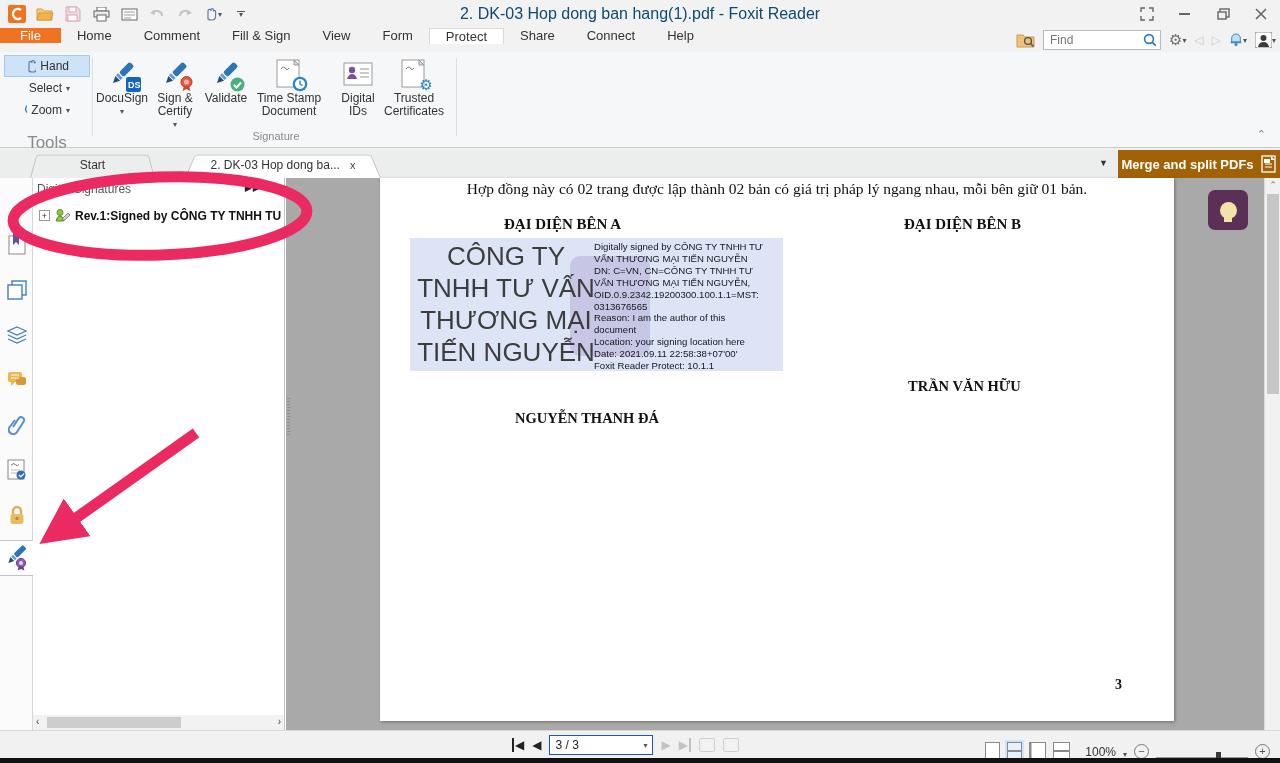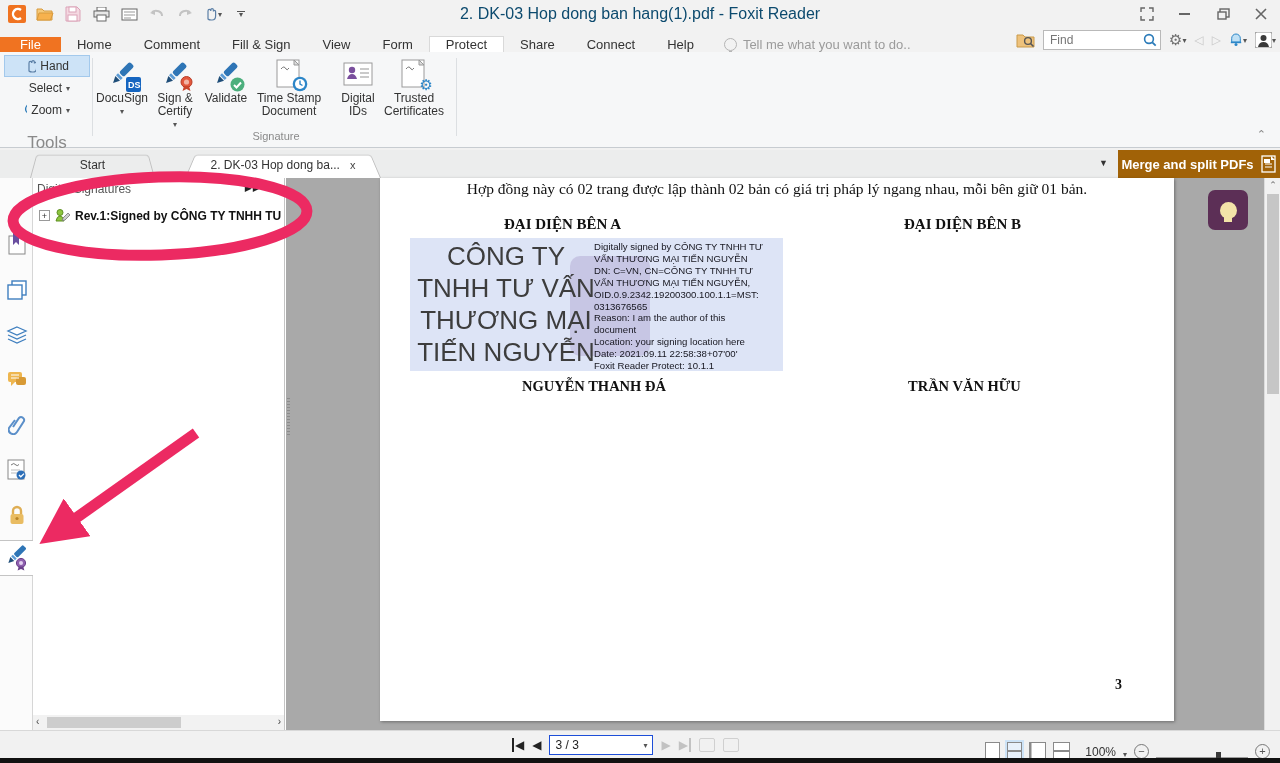--- a/index.html
+++ b/index.html
@@ -9,21 +9,21 @@
 
   
   #titlebar { position:absolute; left:0; top:0; width:1280px; height:28px; background:#f2f2f2; display:flex; align-items:center; }
   .qat { display:flex; align-items:center; gap:6px; padding-left:6px; }
   .qat-btn { width:22px; height:20px; display:flex; align-items:center; justify-content:center; }
   #win-title { position:absolute; left:0; right:0; top:0; height:28px; display:flex; align-items:center; justify-content:center; color:#0c4a6e; font-size:16px; pointer-events:none; }
   .win-controls { position:absolute; right:0; top:0; height:28px; display:flex; }
   .win-btn { width:38px; height:28px; display:flex; align-items:center; justify-content:center; color:#666; }
 
   
-  #ribbontabs { position:absolute; left:0; top:28px; width:1280px; height:24px; background:#f2f2f2; display:flex; align-items:flex-end; }
+  #ribbontabs { position:absolute; left:0; top:28px; width:1280px; height:24px; background:#f2f2f2; display:flex; align-items:flex-start; }
   .rtab { padding:0 16px; display:flex; align-items:center; font-size:13px; color:#333; }
   .rtab.file { background:#f07321; color:#fff; padding:0 20px; }
   .rtab.active { background:#fff; border:1px solid #d9d9d9; border-bottom:none; }
   .tellme { display:flex; align-items:center; gap:6px; color:#9b9b9b; font-size:13px; padding-left:14px; }
   .bulb-o { width:13px; height:13px; border:1.5px solid #b5b5b5; border-radius:50%; position:relative; }
   .bulb-o::after { content:''; position:absolute; left:4px; bottom:-4px; width:3px; height:3px; background:#b5b5b5; }
   #findgroup { position:absolute; right:4px; top:30px; display:flex; align-items:center; gap:8px; }
   #findbox { width:118px; height:20px; border:1px solid #b9b9b9; background:#fff; font-size:12px; padding:0 20px 0 6px; color:#555; }
   .mini { color:#777; display:flex; align-items:center; }
   .caret { font-size:8px; color:#555; }
@@ -199,24 +199,20 @@
     <div class="rtab file">File</div>
     <div class="rtab">Home</div>
     <div class="rtab">Comment</div>
     <div class="rtab">Fill &amp; Sign</div>
     <div class="rtab">View</div>
     <div class="rtab">Form</div>
     <div class="rtab active">Protect</div>
     <div class="rtab">Share</div>
     <div class="rtab">Connect</div>
     <div class="rtab">Help</div>
-    <div class="tellme">
-      <span class="bulb-o"></span>
-      <span>Tell me what you want to do..</span>
-    </div>
   </div>
 
   <div id="findgroup">
     <span class="mini">
       <svg width="19" height="16">
           <path d="M1 3 h6 l2 2 h9 v10 H1 z" fill="#eec27c" stroke="#c99a4a"></path>
           <circle cx="12" cy="9" r="3.4" fill="none" stroke="#555" stroke-width="1.4"></circle>
           <path d="M14.5 11.5 l3 3" stroke="#555" stroke-width="1.6"></path>
         </svg>
     </span>
@@ -506,21 +502,21 @@
             <div>OID.0.9.2342.19200300.100.1.1=MST:</div>
             <div>0313676565</div>
             <div>Reason: I am the author of this</div>
             <div>document</div>
             <div>Location: your signing location here</div>
             <div>Date: 2021.09.11 22:58:38+07'00'</div>
             <div>Foxit Reader Protect: 10.1.1</div>
           </div>
         </div>
 
-        <div class="signer" style="left:142px;">NGUYỄN THANH ĐÁ</div>
+        <div class="signer" style="left:135px;margin-top:32px;">NGUYỄN THANH ĐÁ</div>
         <div class="signer" style="left:528px;">TRẦN VĂN HỮU</div>
         <div id="pagenum">3</div>
       </div>
 
       <div id="assistant">
         <span class="bulb"></span>
       </div>
     </div>
 
     <div id="vscroll">

